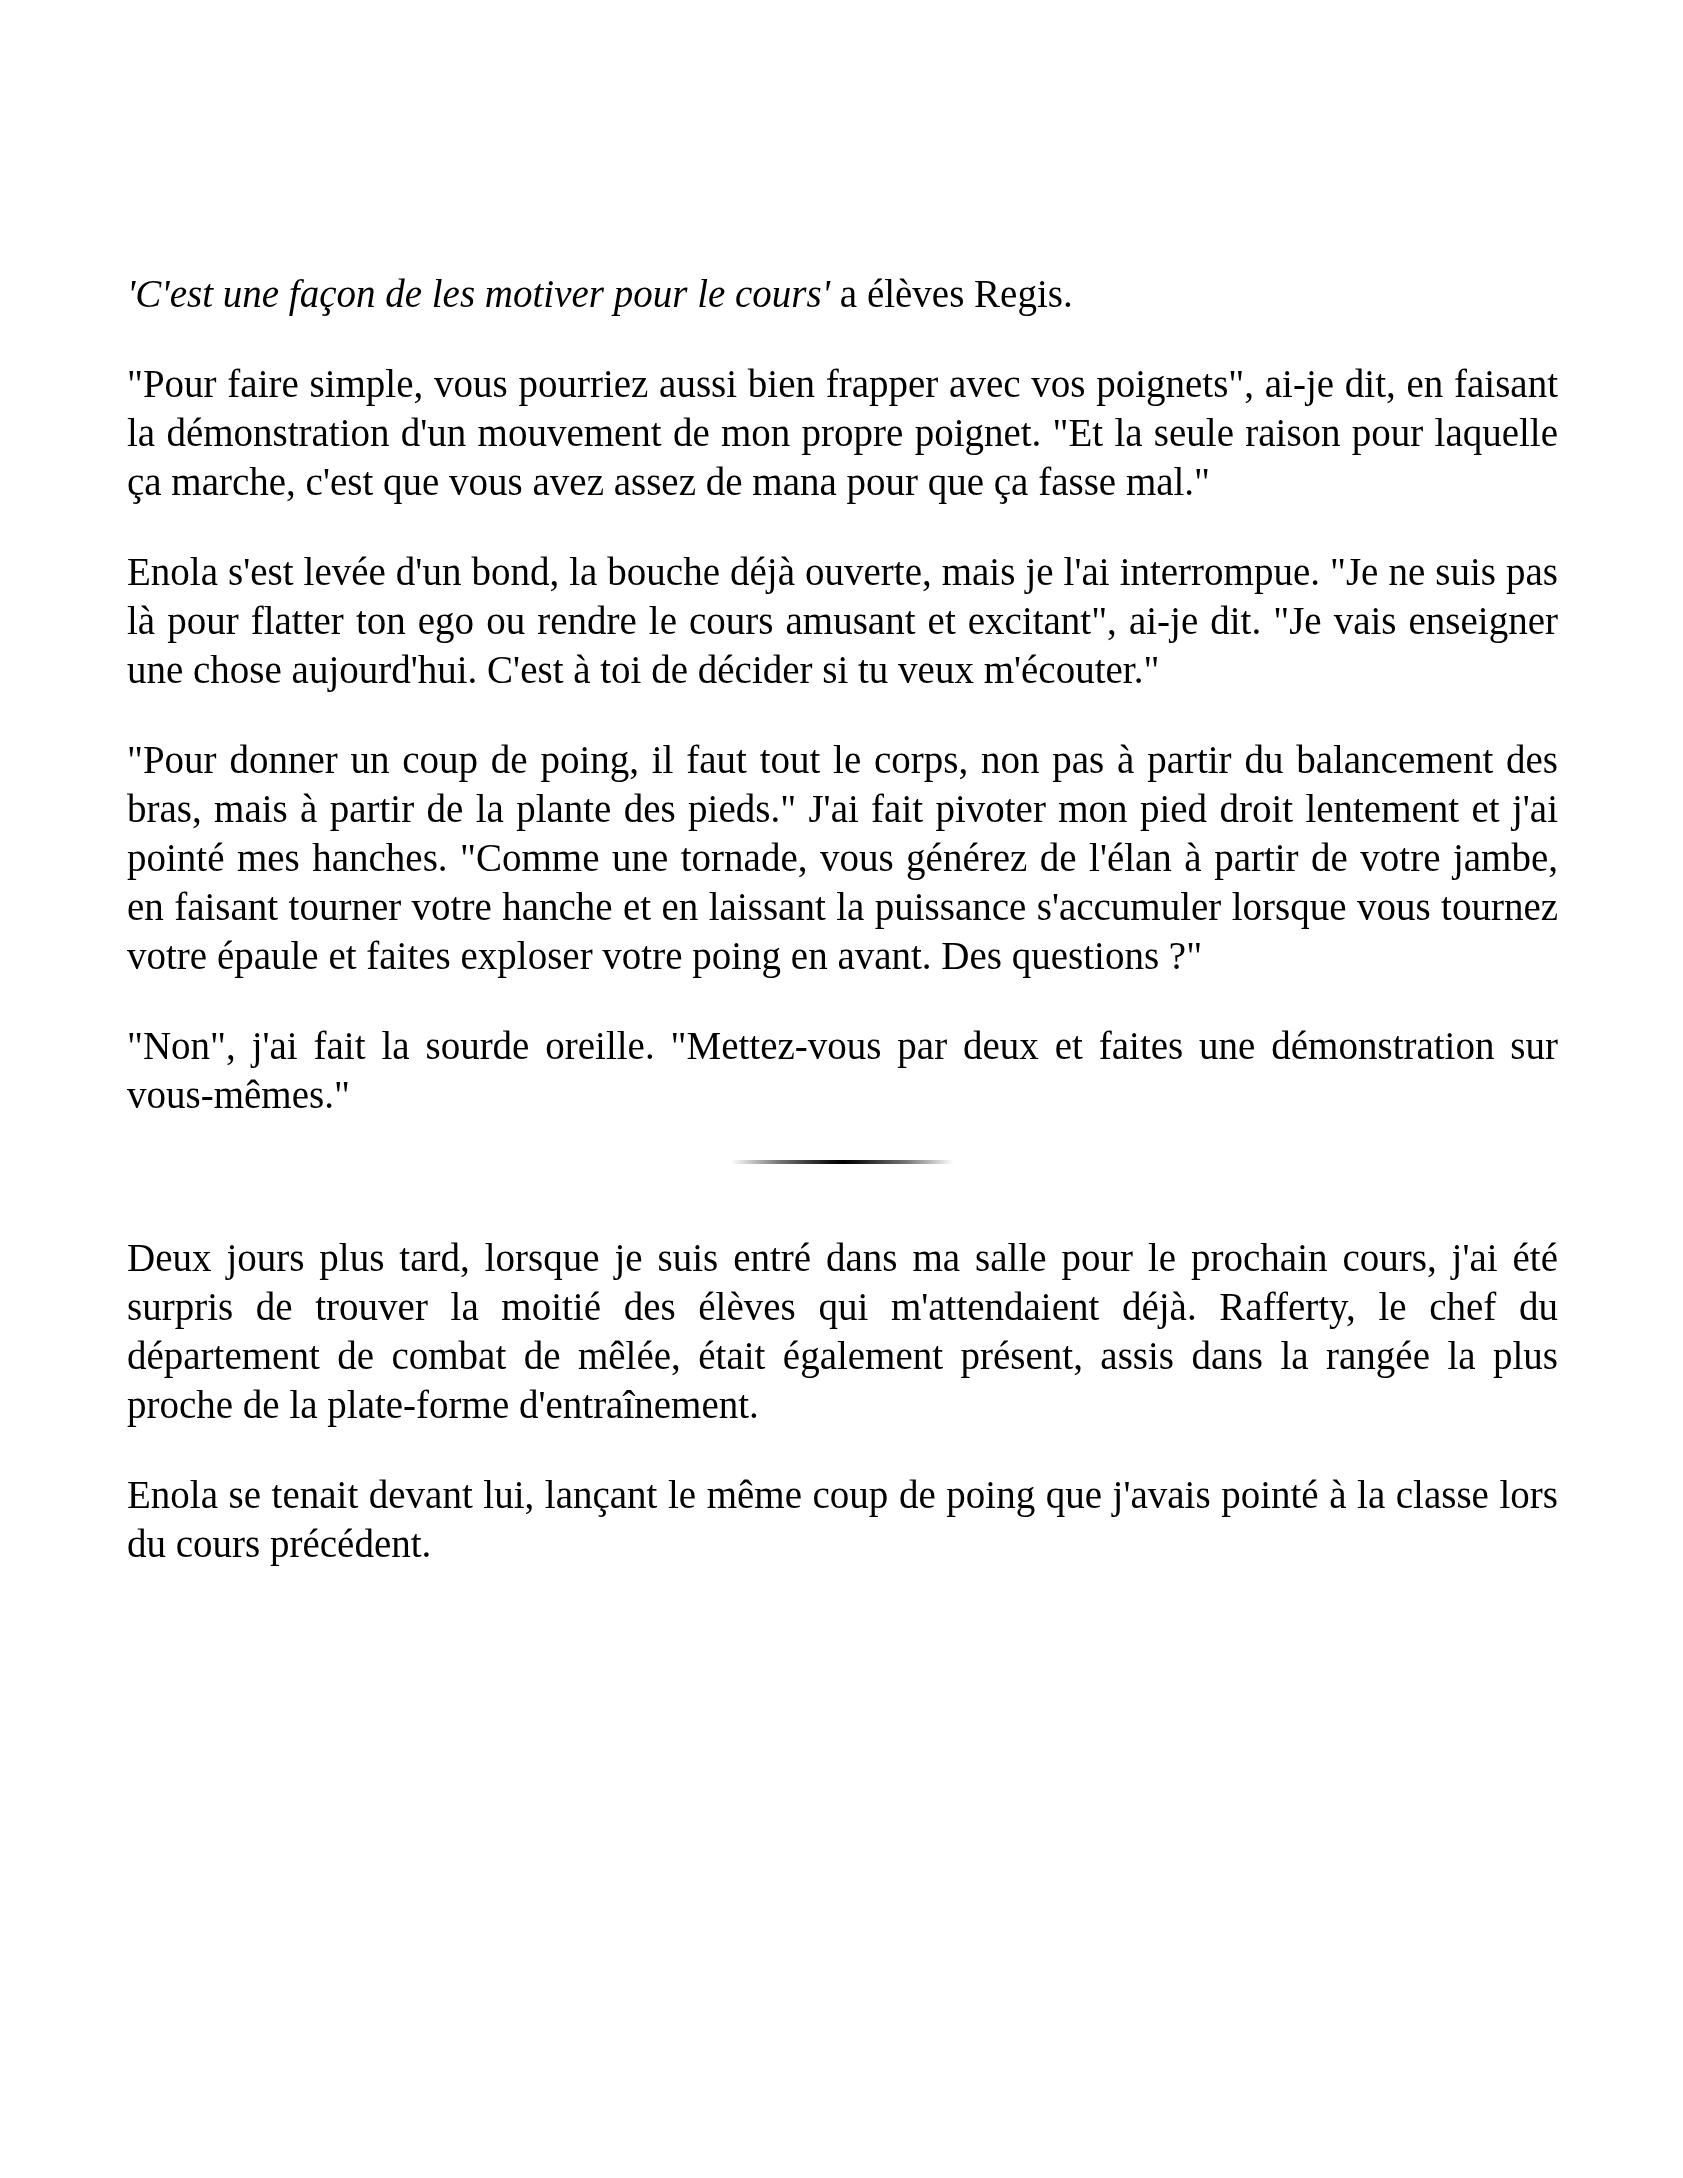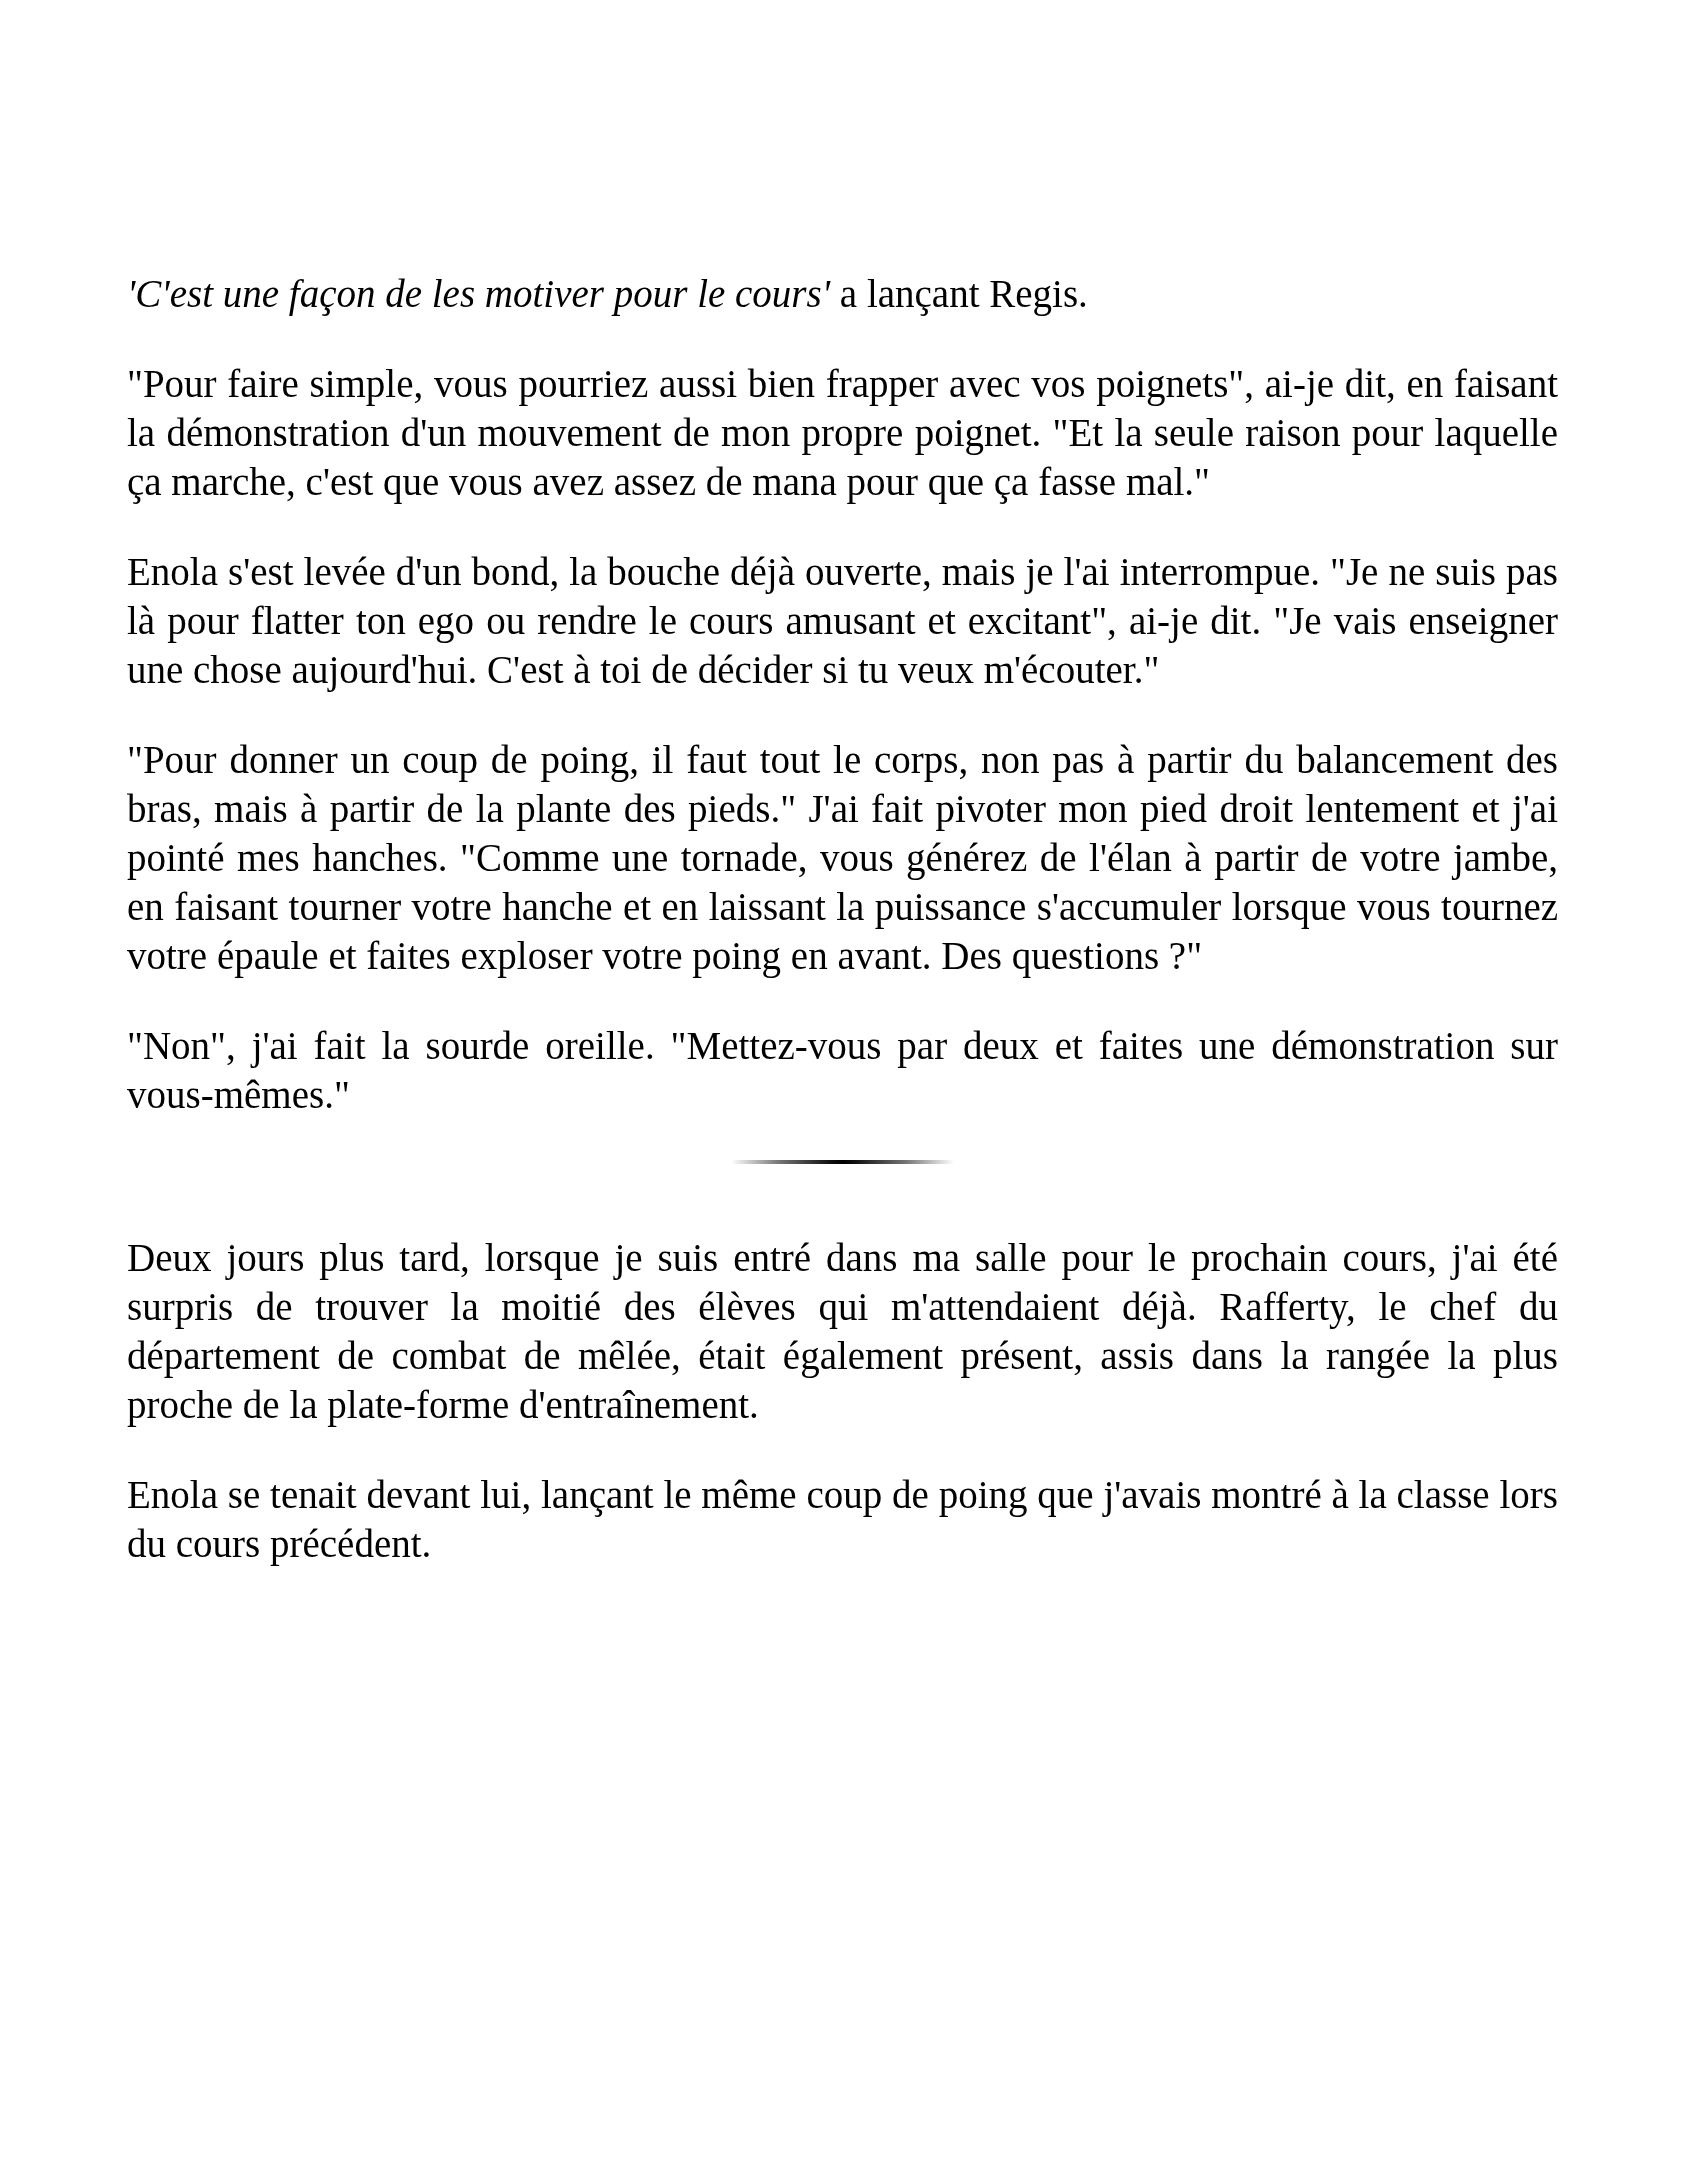--- a/index.html
+++ b/index.html
@@ -49,31 +49,31 @@
       rgba(0,0,0,0.55) 78%,
       rgba(0,0,0,0) 100%);
     border-radius: 2px;
   }
 </style>
 </head>
 <body>
 
 <div class="page">
 
-  <p class="para opening"><span class="italic">'C'est une façon de les motiver pour le cours'</span><span> a lançant Regis.</span></p>
+  <p class="para opening"><span class="italic">'C'est une façon de les motiver pour le cours'</span><span> a élèves Regis.</span></p>
 
   <p class="para">"Pour faire simple, vous pourriez aussi bien frapper avec vos poignets", ai-je dit, en faisant la démonstration d'un mouvement de mon propre poignet. "Et la seule raison pour laquelle ça marche, c'est que vous avez assez de mana pour que ça fasse mal."</p>
 
   <p class="para">Enola s'est levée d'un bond, la bouche déjà ouverte, mais je l'ai interrompue. "Je ne suis pas là pour flatter ton ego ou rendre le cours amusant et excitant", ai-je dit. "Je vais enseigner une chose aujourd'hui. C'est à toi de décider si tu veux m'écouter."</p>
 
   <p class="para">"Pour donner un coup de poing, il faut tout le corps, non pas à partir du balancement des bras, mais à partir de la plante des pieds." J'ai fait pivoter mon pied droit lentement et j'ai pointé mes hanches. "Comme une tornade, vous générez de l'élan à partir de votre jambe, en faisant tourner votre hanche et en laissant la puissance s'accumuler lorsque vous tournez votre épaule et faites exploser votre poing en avant. Des questions ?"</p>
 
 
   <p class="para">"Non", j'ai fait la sourde oreille. "Mettez-vous par deux et faites une démonstration sur vous-mêmes."</p>
 
   <div class="scene-break"></div>
 
   <p class="para">Deux jours plus tard, lorsque je suis entré dans ma salle pour le prochain cours, j'ai été surpris de trouver la moitié des élèves qui m'attendaient déjà. Rafferty, le chef du département de combat de mêlée, était également présent, assis dans la rangée la plus proche de la plate-forme d'entraînement.</p>
 
-  <p class="para">Enola se tenait devant lui, lançant le même coup de poing que j'avais montré à la classe lors du cours précédent.</p>
+  <p class="para">Enola se tenait devant lui, lançant le même coup de poing que j'avais pointé à la classe lors du cours précédent.</p>
 
 </div>
 
 
 </body></html>

